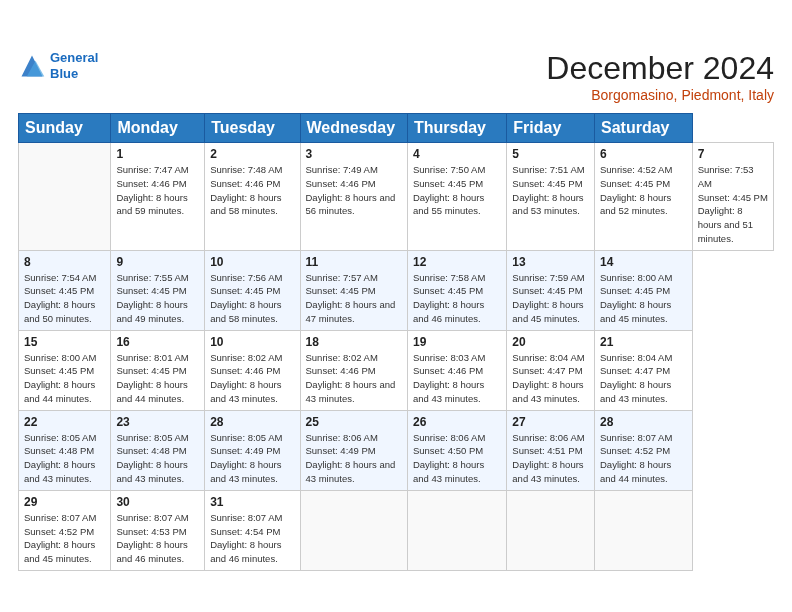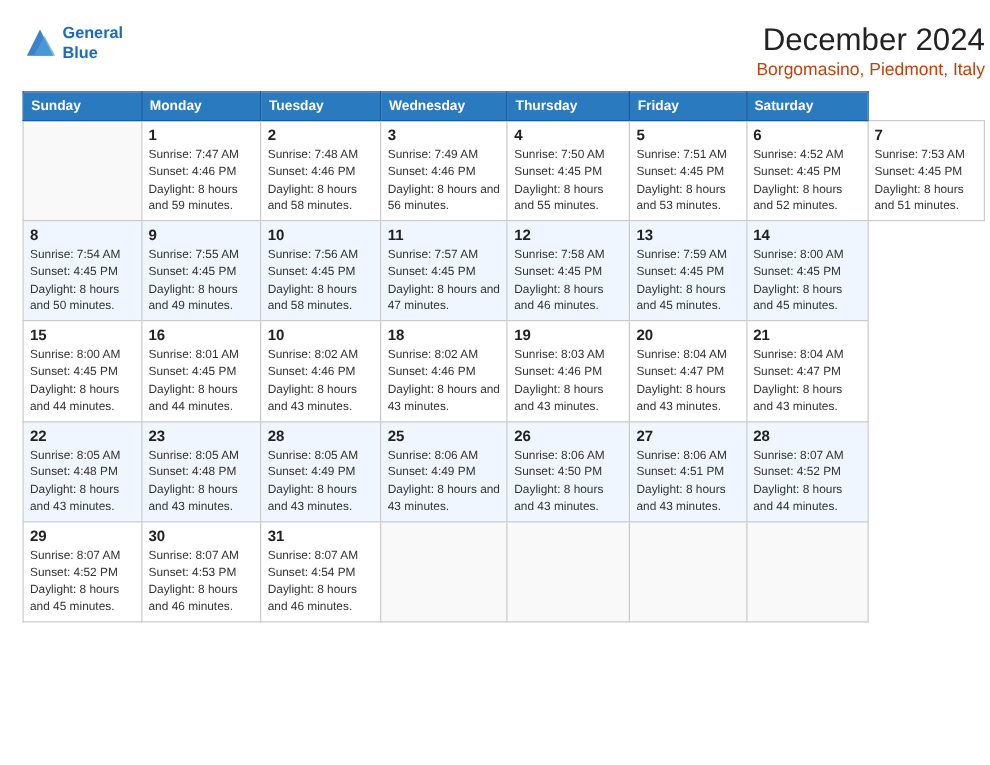--- a/index.html
+++ b/index.html
@@ -6,23 +6,24 @@
     body {
       font-family: Arial, sans-serif;
       background: #fff;
       width: 792px;
       height: 612px;
       overflow: hidden;
     }
     .page {
       width: 792px;
       height: 508px;
-      padding: 18px 4px 10px 18px;
+      padding: 18px 18px 10px 18px;
       display: flex;
       flex-direction: column;
+      margin-top: 32px;
     }
     .header {
       display: flex;
       justify-content: space-between;
       align-items: flex-start;
       margin-bottom: 10px;
     }
     .logo {
       display: flex;
       align-items: center;
@@ -38,40 +39,41 @@
       font-weight: bold;
     }
     .logo-icon {
       width: 28px;
       height: 28px;
     }
     .title-block {
       text-align: right;
     }
     .main-title {
-      font-size: 25px;
+      font-size: 32px;
       font-weight: 300;
       color: #222;
+      text-align: center;
     }
     .subtitle {
       font-size: 14px;
       color: #c2410c;
     }
     .calendar {
       flex: 1;
       border-collapse: collapse;
       width: 100%;
       font-size: 10px;
     }
     .calendar th {
       background-color: #2a7abf;
       color: #fff;
       text-align: left;
       padding: 5px 6px;
-      font-size: 11px;
+      font-size: 16px;
       font-weight: 600;
       border: 1px solid #1a5a9f;
     }
     .calendar td {
       vertical-align: top;
       padding: 4px 5px;
       border: 1px solid #ccc;
       width: 113px;
       min-height: 80px;
     }

